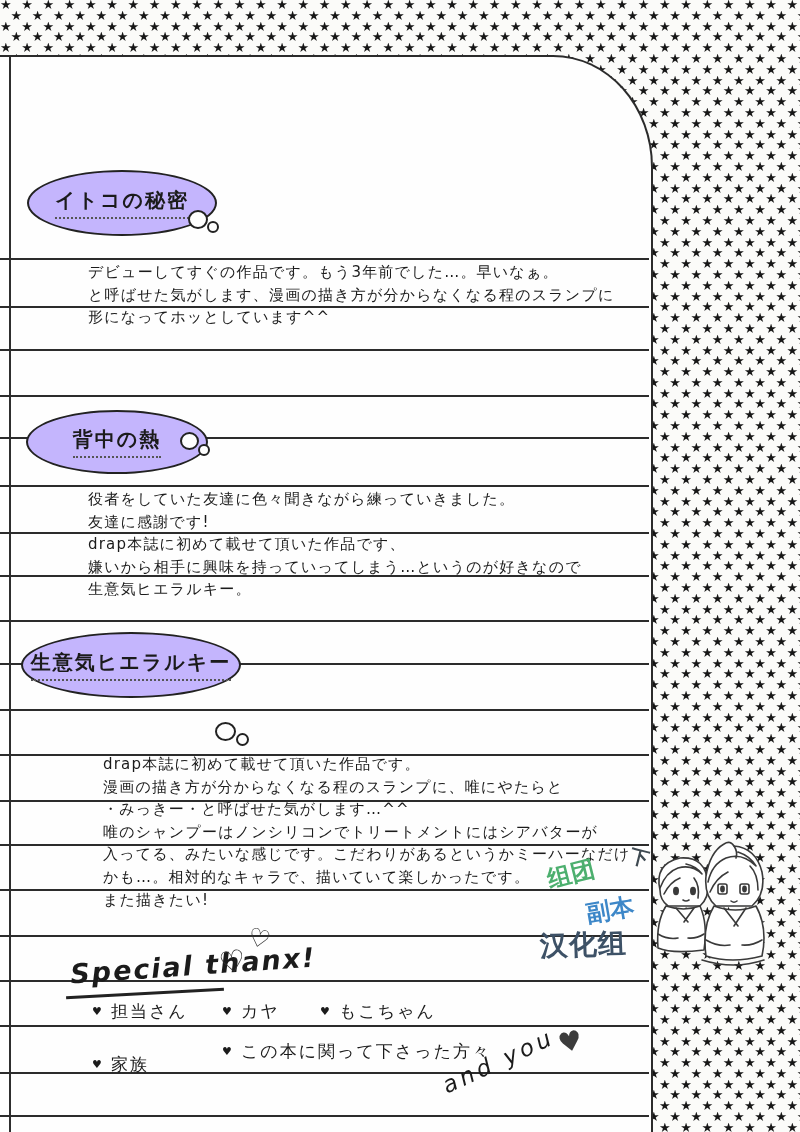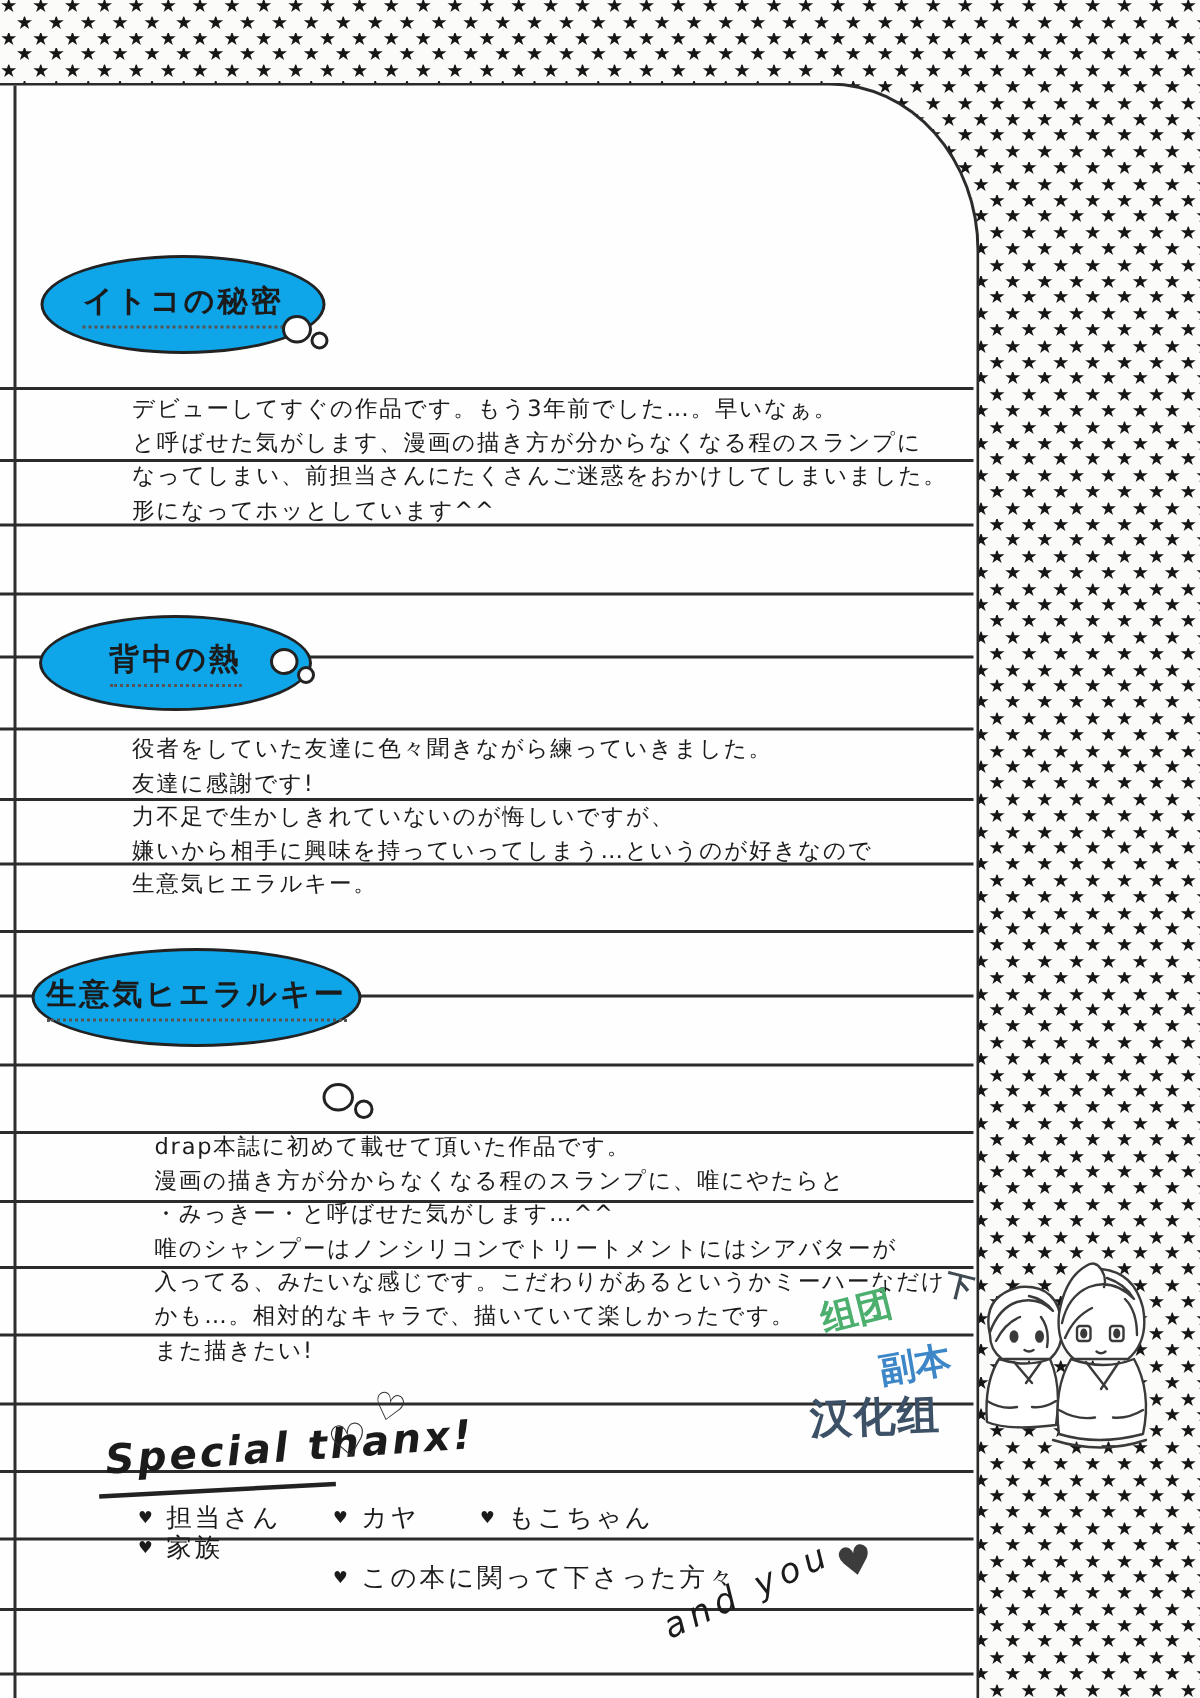--- a/index.html
+++ b/index.html
@@ -9,21 +9,21 @@
   #stars{position:absolute;left:0;top:0;width:800px;height:1132px;z-index:0;color:#161616;}
   .star-row{height:10.8px;line-height:10.8px;font-size:13px;letter-spacing:9.6px;white-space:nowrap;overflow:hidden;}
   .star-row.off{text-indent:-10.8px;}
   
   #sheet{position:absolute;left:0;top:55px;width:651px;height:1077px;background:#fefefe;
          border-top:2px solid #2b2b2b;border-right:2px solid #2b2b2b;
          border-top-right-radius:100px 112px;z-index:1;}
   #left-margin-line{position:absolute;left:9px;top:57px;bottom:0;width:2px;background:#2e2e2e;z-index:2;}
   .rule{position:absolute;left:0;width:649px;height:2px;background:#2c2c2c;z-index:2;}
   
-  .bubble{position:absolute;border:2px solid #222;border-radius:50%;background:#0ea5e9;z-index:4;
+  .bubble{position:absolute;border:2px solid #222;border-radius:50%;background:#c4b5fd;z-index:4;
           display:flex;align-items:center;justify-content:center;}
   .bubble span{font-size:20px;font-weight:600;letter-spacing:2px;border-bottom:2px dotted #555;padding-bottom:3px;}
   .tail-big{position:absolute;border:2px solid #222;border-radius:50%;background:#fefefe;z-index:4;}
   .tail-small{position:absolute;border:2px solid #222;border-radius:50%;background:#fefefe;z-index:4;}
   
   .para{position:absolute;z-index:3;font-size:15px;letter-spacing:1.2px;}
   .para div{height:22.6px;line-height:22.6px;white-space:nowrap;}
   
   #thanks-heading{position:absolute;left:70px;top:950px;z-index:3;font-size:27px;font-style:italic;
                   letter-spacing:2px;transform:rotate(-4deg);font-weight:600;}
@@ -181,33 +181,32 @@
   <div class="rule" style="top:1115px"></div>
 
   <div class="bubble" style="left:27px;top:170px;width:186px;height:62px">
     <span>イトコの秘密</span>
   </div>
   <div class="tail-big" style="left:188px;top:210px;width:16px;height:15px"></div>
   <div class="tail-small" style="left:207px;top:221px;width:8px;height:8px"></div>
   <div class="para" style="left:88px;top:261px">
     <div>デビューしてすぐの作品です。もう3年前でした…。早いなぁ。</div>
     <div>と呼ばせた気がします、漫画の描き方が分からなくなる程のスランプに</div>
-    <div>なってしまい、前担当さんにたくさんご迷惑をおかけしてしまいました。</div>
     <div>形になってホッとしています^^</div>
   </div>
 
   <div class="bubble" style="left:26px;top:410px;width:178px;height:60px">
     <span>背中の熱</span>
   </div>
   <div class="tail-big" style="left:180px;top:432px;width:15px;height:14px"></div>
   <div class="tail-small" style="left:198px;top:444px;width:8px;height:8px"></div>
   <div class="para" style="left:88px;top:488px">
     <div>役者をしていた友達に色々聞きながら練っていきました。</div>
     <div>友達に感謝です!</div>
-    <div>力不足で生かしきれていないのが悔しいですが、</div>
+    <div>drap本誌に初めて載せて頂いた作品です、</div>
     <div>嫌いから相手に興味を持っていってしまう…というのが好きなので</div>
     <div>生意気ヒエラルキー。</div>
   </div>
 
   <div class="bubble" style="left:21px;top:632px;width:216px;height:62px">
     <span>生意気ヒエラルキー</span>
   </div>
   <div class="tail-big" style="left:215px;top:722px;width:17px;height:15px"></div>
   <div class="tail-small" style="left:236px;top:733px;width:9px;height:9px"></div>
   <div class="para" style="left:103px;top:753px">
@@ -227,21 +226,21 @@
 
   <div class="thanks-item" style="left:92px;top:1000px">
     <span class="blt">♥</span><span>担当さん</span>
   </div>
   <div class="thanks-item" style="left:222px;top:1000px">
     <span class="blt">♥</span><span>カヤ</span>
   </div>
   <div class="thanks-item" style="left:320px;top:1000px">
     <span class="blt">♥</span><span>もこちゃん</span>
   </div>
-  <div class="thanks-item" style="left:92px;top:1020px">
+  <div class="thanks-item" style="left:92px;top:1053px">
     <span class="blt">♥</span><span>家族</span>
   </div>
   <div class="thanks-item" style="left:222px;top:1040px">
     <span class="blt">♥</span><span>この本に関って下さった方々</span>
   </div>
 
   <div id="and-you">and you</div>
   <span id="and-you-heart">♥</span>
 
   <span class="wm" id="wm1">组团</span>

